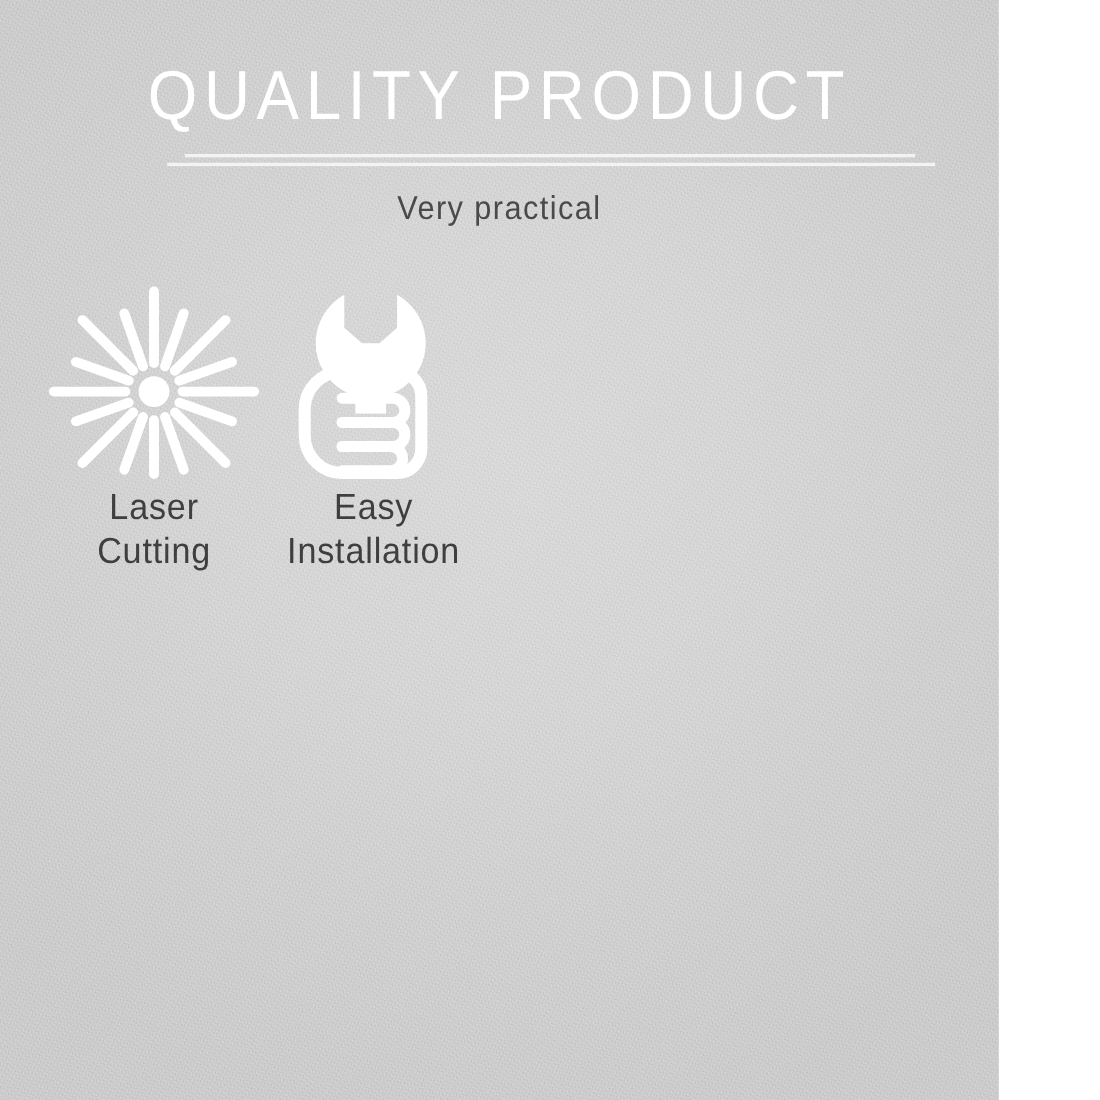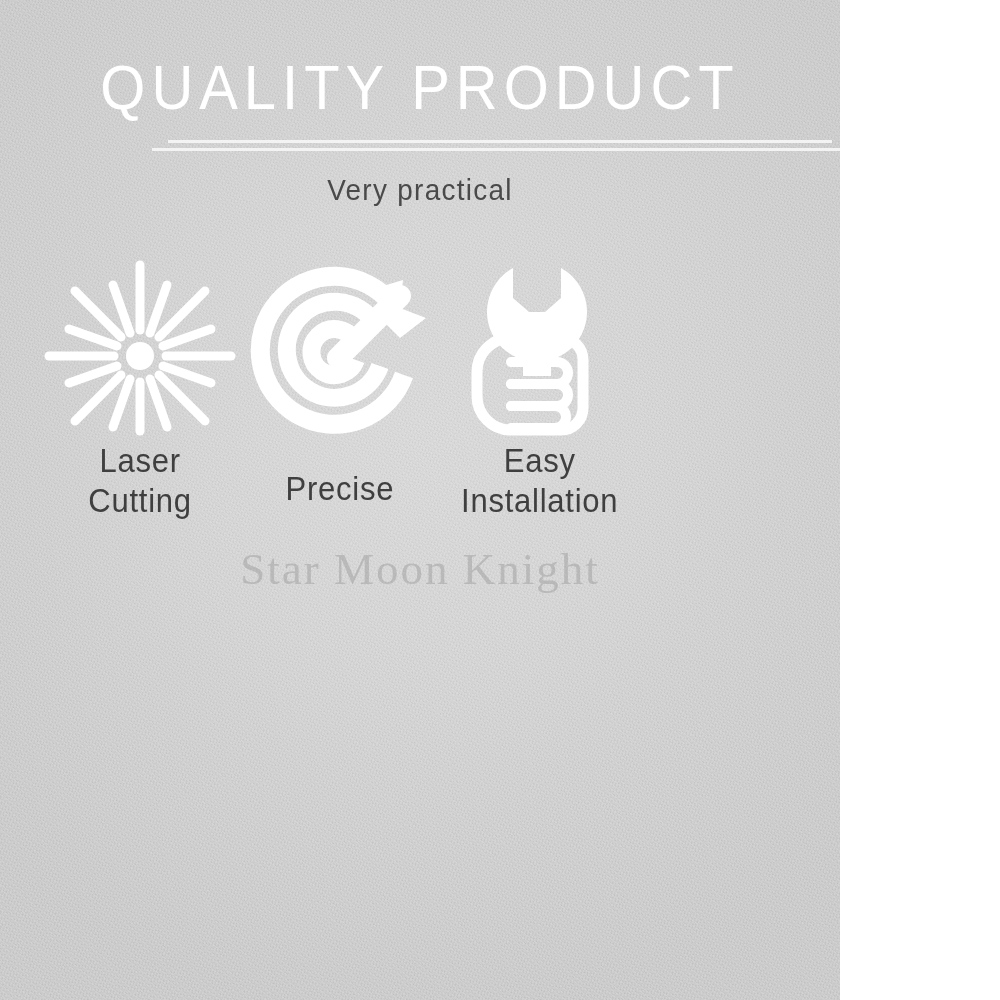--- a/index.html
+++ b/index.html
@@ -8,21 +8,21 @@
   }
   body {
     width: 1000px;
     height: 1000px;
     overflow: hidden;
     font-family: "Liberation Sans", sans-serif;
   }
 
   #poster {
     position: relative;
-    width: 840px;
+    width: 908px;
     height: 1000px;
     background:
       radial-gradient(ellipse 70% 60% at 50% 42%,
         #d6d6d6 0%,
         #d2d2d2 38%,
         #cccccc 68%,
         #c7c7c7 100%);
     overflow: hidden;
   }
 
@@ -234,37 +234,20 @@
           <line x1="164" y1="66" x2="116" y2="83"></line>
           <line x1="164" y1="120" x2="116" y2="103"></line>
           <line x1="66" y1="164" x2="83" y2="116"></line>
           <line x1="120" y1="164" x2="103" y2="116"></line>
         </svg>
       </div>
       <div class="caption">Laser
 Cutting</div>
     </div>
 
-    <div class="cell c2 r1">
-      <div class="icon-box">
-        <svg width="180" height="180" viewBox="0 0 180 180">
-
-          <path d="M 142 38 A 74 74 0 1 0 154 109" fill="none" stroke="#ffffff" stroke-width="19" stroke-linecap="butt"></path>
-
-          <path d="M 124 56 A 48 48 0 1 0 130 100" fill="none" stroke="#ffffff" stroke-width="18" stroke-linecap="butt"></path>
-
-          <path d="M 104 74 A 23 23 0 1 0 106 94" fill="none" stroke="#ffffff" stroke-width="18" stroke-linecap="butt"></path>
-
-          <path d="M 88 92 L 150 30" stroke="#ffffff" stroke-width="22" stroke-linecap="round" fill="none"></path>
-
-          <path d="M 133 20 L 153 14 L 150 42 L 176 52 L 150 72 L 128 50 Z" fill="#ffffff"></path>
-        </svg>
-      </div>
-      <div class="caption">Precise</div>
-    </div>
 
     <div class="cell c3 r1">
       <div class="icon-box">
         <svg width="178" height="200" viewBox="0 0 178 200">
 
           <path d="M 62 12
                    L 62 42
                    L 78 56
                    L 94 56
                    L 110 42
@@ -291,15 +274,14 @@
       </div>
       <div class="caption">Easy
 Installation</div>
     </div>
 
 
 
 
   </div>
 
-  <div class="watermark">Star Moon Knight</div>
 
 </div>
 
 </body></html>

